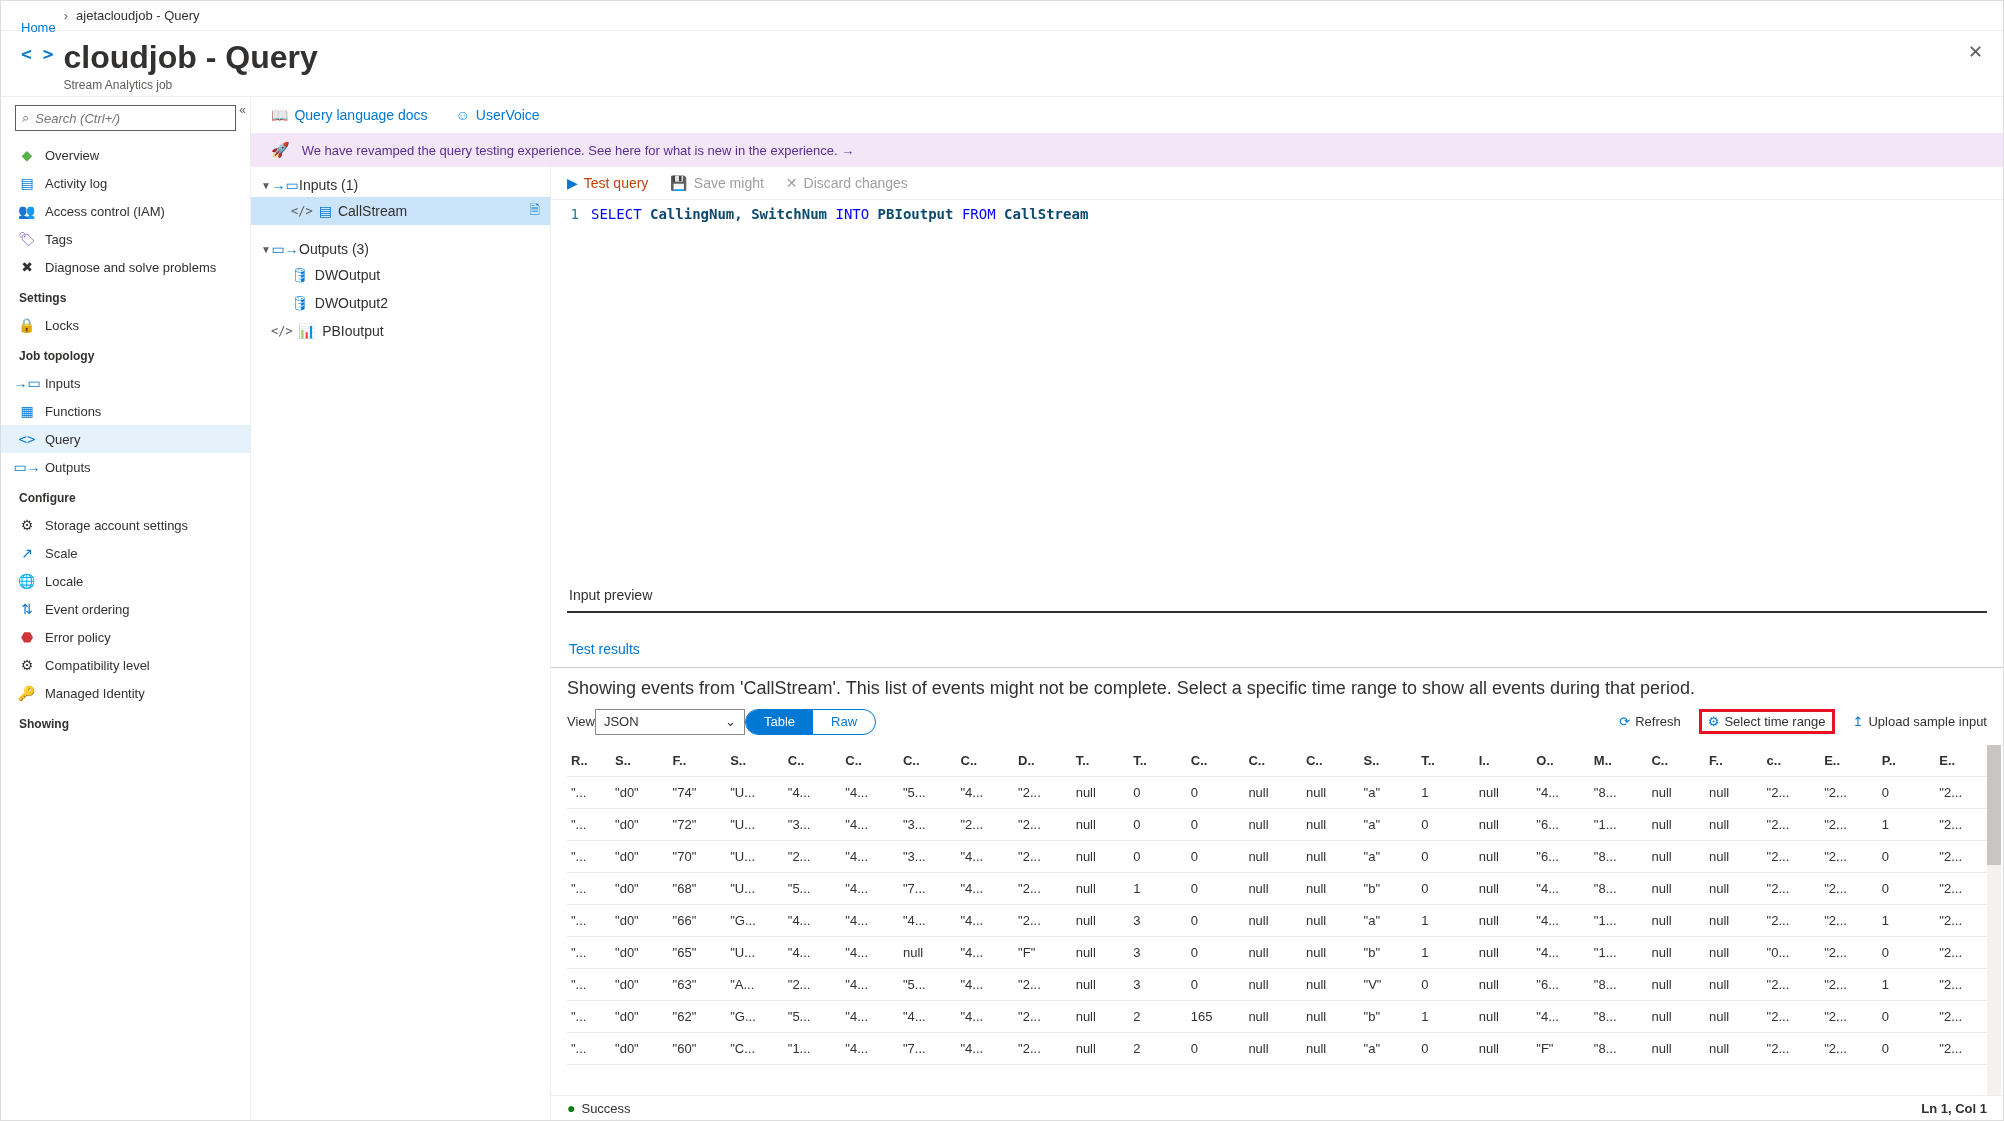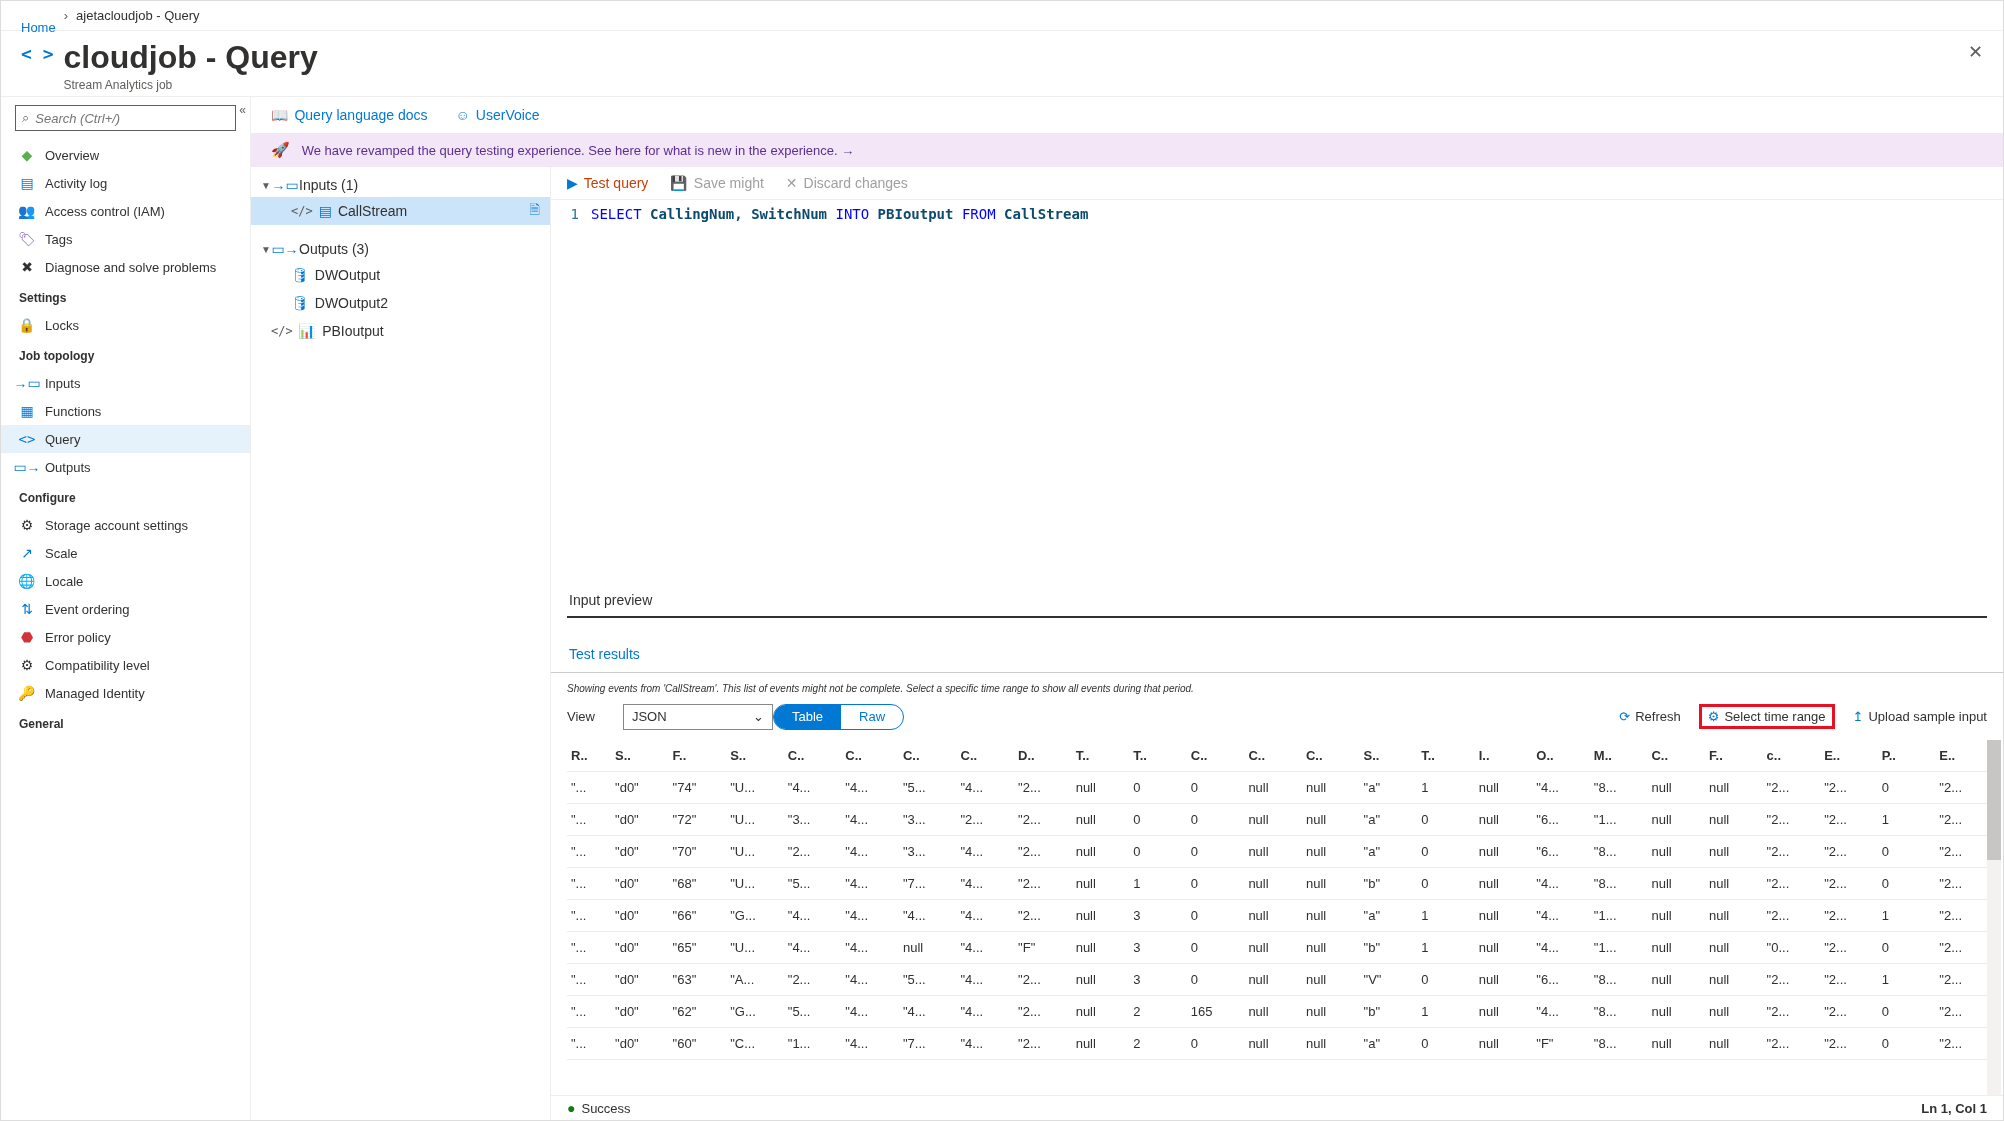--- a/index.html
+++ b/index.html
@@ -56,23 +56,23 @@
 
 .code-area { padding: 6px 0; font-family: Consolas, monospace; font-size: 14px; display: flex; }
 .gutter { width: 40px; text-align: right; color: #237893; padding-right: 12px; }
 .code-line .kw { color: #0000ff; }
 .code-line .id { color: #0c4a6e; font-weight: bold; }
 
 .tabs { display: flex; gap: 20px; padding: 0 16px; border-bottom: 1px solid #ccc; margin-top: auto; flex-direction: column; }
 .tab { padding: 8px 2px; font-size: 14px; cursor: pointer; color: #0078d4; border-bottom: 2px solid transparent; }
 .tab.active { color: #323130; border-bottom-color: #323130; }
 
-.preview-msg { padding: 10px 16px 4px 16px; font-size: 10px; font-style: italic; }
+.preview-msg { padding: 10px 16px 4px 16px; font-size: 18px; }
 .preview-ctrl { display: flex; align-items: center; padding: 6px 16px 10px 16px; font-size: 13px; }
-.preview-ctrl .viewsel { border: 1px solid #8a8886; height: 26px; width: 150px; padding: 0 8px; display: flex; align-items: center; justify-content: space-between; margin-left: 28px; }
+.preview-ctrl .viewsel { border: 1px solid #8a8886; height: 26px; width: 150px; padding: 0 8px; display: flex; align-items: center; justify-content: space-between; }
 .toggle-pill { display: flex; border: 1px solid #0078d4; border-radius: 14px; overflow: hidden; height: 26px; }
 .toggle-pill span { padding: 4px 18px; font-size: 13px; }
 .toggle-pill .on { background: #0078d4; color: #fff; }
 .toggle-pill .off { color: #0078d4; }
 .pc-right { margin-left: auto; display: flex; align-items: center; gap: 18px; }
 .pc-btn { display: flex; align-items: center; gap: 5px; cursor: pointer; }
 .pc-btn .ic { color: #0078d4; }
 .highlight-red { border: 3px solid #e81123; padding: 2px 6px; }
 
 .grid-wrap { flex: 1; overflow: auto; padding: 0 10px 0 16px; position: relative; }
@@ -183,21 +183,21 @@
         </div>
       <div class="nav-item">
           <span class="nicon">⚙</span>
           <span>Compatibility level</span>
         </div>
       <div class="nav-item">
           <span class="nicon" style="color:#f2c811">🔑</span>
           <span>Managed Identity</span>
         </div>
 
-      <div class="nav-group-label">General</div>
+      <div class="nav-group-label">Showing</div>
     </div>
 
     <div class="midcol">
       <div class="toolbar-top">
         <div class="tb">
             <span>📖</span>
             <span>Query language docs</span>
           </div>
         <div class="tb">
             <span>☺</span>

